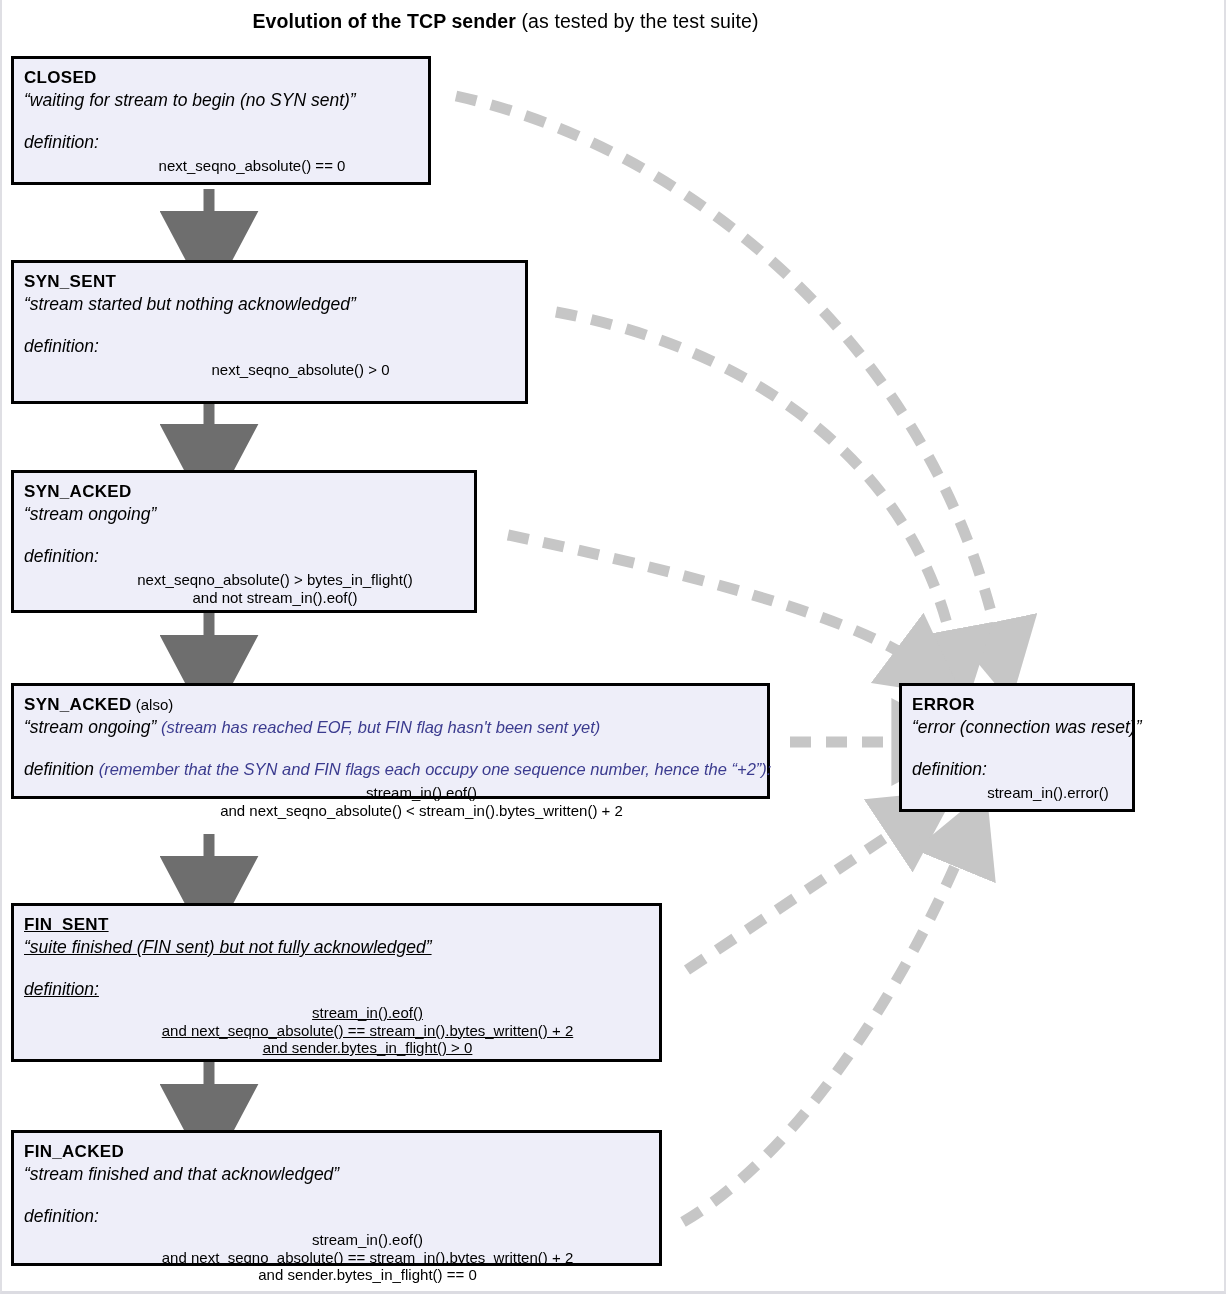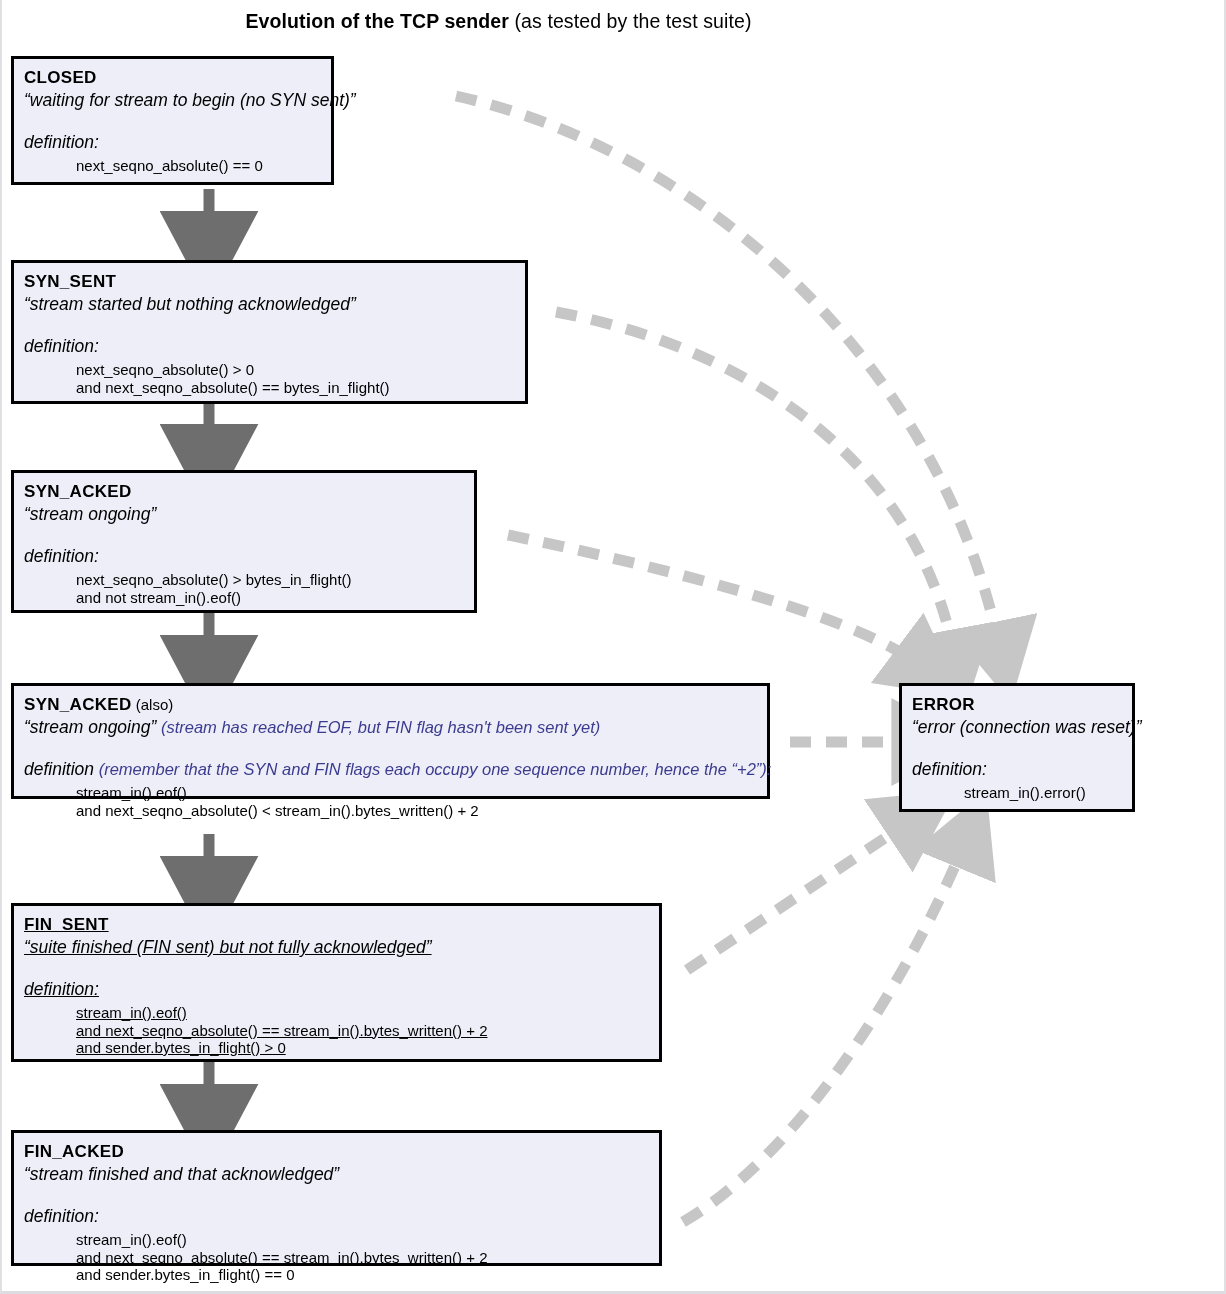--- a/index.html
+++ b/index.html
@@ -27,21 +27,21 @@
     height: 1294px;
     border-left: 2px solid #dfdfe4;
     border-right: 2px solid #dfdfe4;
     border-bottom: 3px solid #dcdce2;
     box-sizing: border-box;
     pointer-events: none;
   }
 
   #title {
     position: absolute;
-    left: 0;
+    left: 7px;
     top: 10px;
     width: 997px;
     text-align: center;
     font-size: 19.5px;
     letter-spacing: 0.1px;
     white-space: nowrap;
   }
   #title .strong { font-weight: bold; }
   #title .light  { font-weight: normal; }
 
@@ -91,21 +91,21 @@
     color: #3b3b8f;
     font-size: 16.5px;
   }
   .def-code {
     font-size: 15px;
     line-height: 17.5px;
     margin-top: 4px;
     padding-left: 52px;
     white-space: nowrap;
   }
-  .def-code div { white-space: nowrap; }
+  .def-code div { white-space: nowrap; text-align: center; }
 
   svg.arrows {
     position: absolute;
     left: 0;
     top: 0;
     width: 1226px;
     height: 1294px;
     pointer-events: none;
     overflow: visible;
   }
@@ -142,21 +142,21 @@
     <g fill="none" stroke="#c6c6c6" stroke-width="11" stroke-dasharray="21 15" stroke-linecap="butt">
       <path d="M 456,96 C 700,150 940,360 1000,650" marker-end="url(#dashHead)"></path>
       <path d="M 556,312 C 760,350 920,470 955,658" marker-end="url(#dashHead)"></path>
       <path d="M 508,535 C 700,575 860,620 920,665" marker-end="url(#dashHead)"></path>
       <path d="M 790,742 L 920,742" marker-end="url(#dashHead)"></path>
       <path d="M 687,970 L 912,820" marker-end="url(#dashHead)"></path>
       <path d="M 683,1222 C 790,1160 900,1000 966,840" marker-end="url(#dashHead)"></path>
     </g>
   </svg>
 
-  <div class="state-box" style="left:11px; top:56px; width:323px; height:129px;">
+  <div class="state-box" style="left:11px; top:56px; width:420px; height:129px;">
     <div class="sb-inner">
       <div class="name-line">
         <span class="nm">CLOSED</span><span class="also"></span>
       </div>
       <div class="desc-line">
         <span>“waiting for stream to begin (no SYN sent)”</span><span class="note"></span>
       </div>
       <div class="def-label">
         <span>definition:</span><span class="note"></span>
       </div>
@@ -172,21 +172,20 @@
         <span class="nm">SYN_SENT</span><span class="also"></span>
       </div>
       <div class="desc-line">
         <span>“stream started but nothing acknowledged”</span><span class="note"></span>
       </div>
       <div class="def-label">
         <span>definition:</span><span class="note"></span>
       </div>
       <div class="def-code">
         <div>next_seqno_absolute() &gt; 0</div>
-        <div>and next_seqno_absolute() == bytes_in_flight()</div>
       </div>
     </div>
   </div>
 
   <div class="state-box" style="left:11px; top:470px; width:466px; height:143px;">
     <div class="sb-inner">
       <div class="name-line">
         <span class="nm">SYN_ACKED</span><span class="also"></span>
       </div>
       <div class="desc-line">

